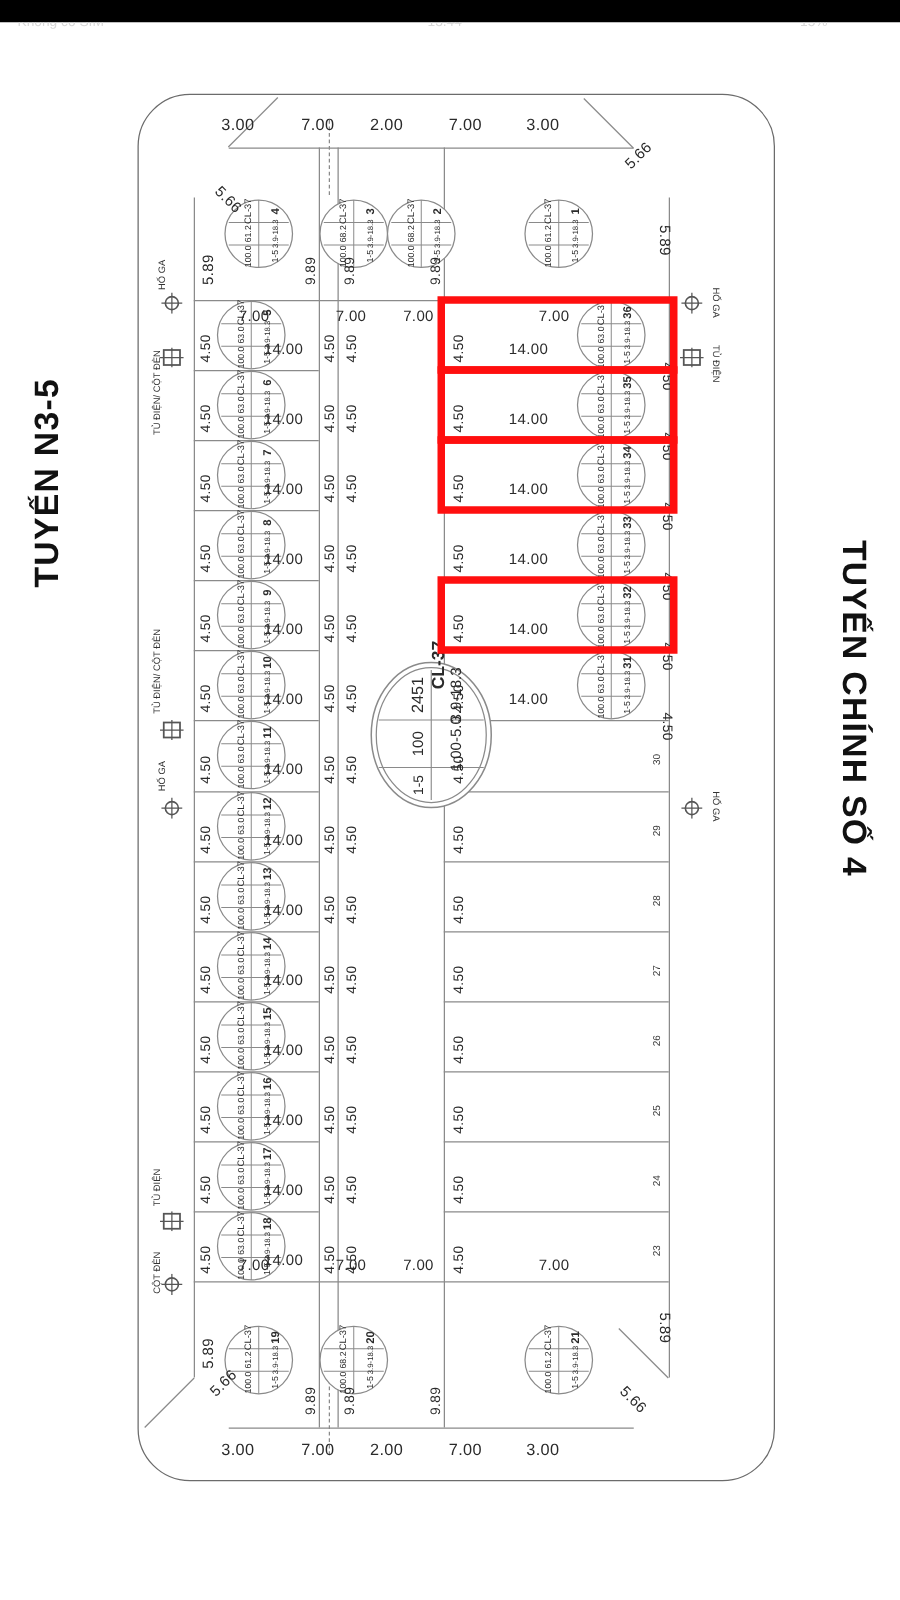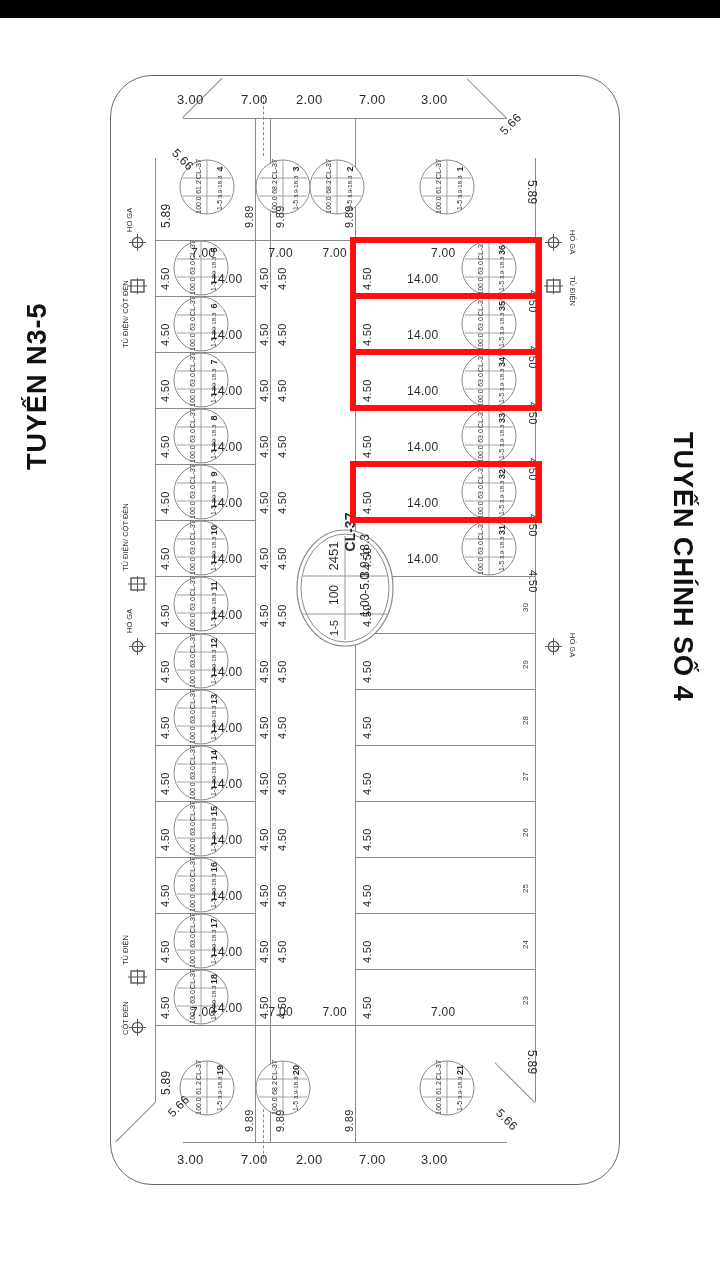--- a/index.html
+++ b/index.html
@@ -61,20 +61,25 @@
 
   .lotnum-r { position:absolute; font-size:8px; color:#3a3a3a;
               transform:rotate(-90deg); transform-origin:left top; }
 </style>
 </head>
 <body>
 
 <div id="screen">
 
   <div id="statusbar"></div>
+  <div id="statusbar-ghost">
+    <span class="ghost-txt" style="left:14px">Không có SIM</span>
+    <span class="ghost-txt" style="left:342px">13:44</span>
+    <span class="ghost-txt" style="left:640px">15%</span>
+  </div>
 
   <div id="frame"></div>
 
   <div class="side-title" id="title-left">TUYẾN N3-5</div>
   <div class="side-title" id="title-right">TUYẾN CHÍNH SỐ 4</div>
 
   <div id="plan">
 
     <div id="lines">
         <div class="ln lnh" style="left: 38px; top: 8px; width: 324px; background: rgb(138, 138, 138);"></div>

